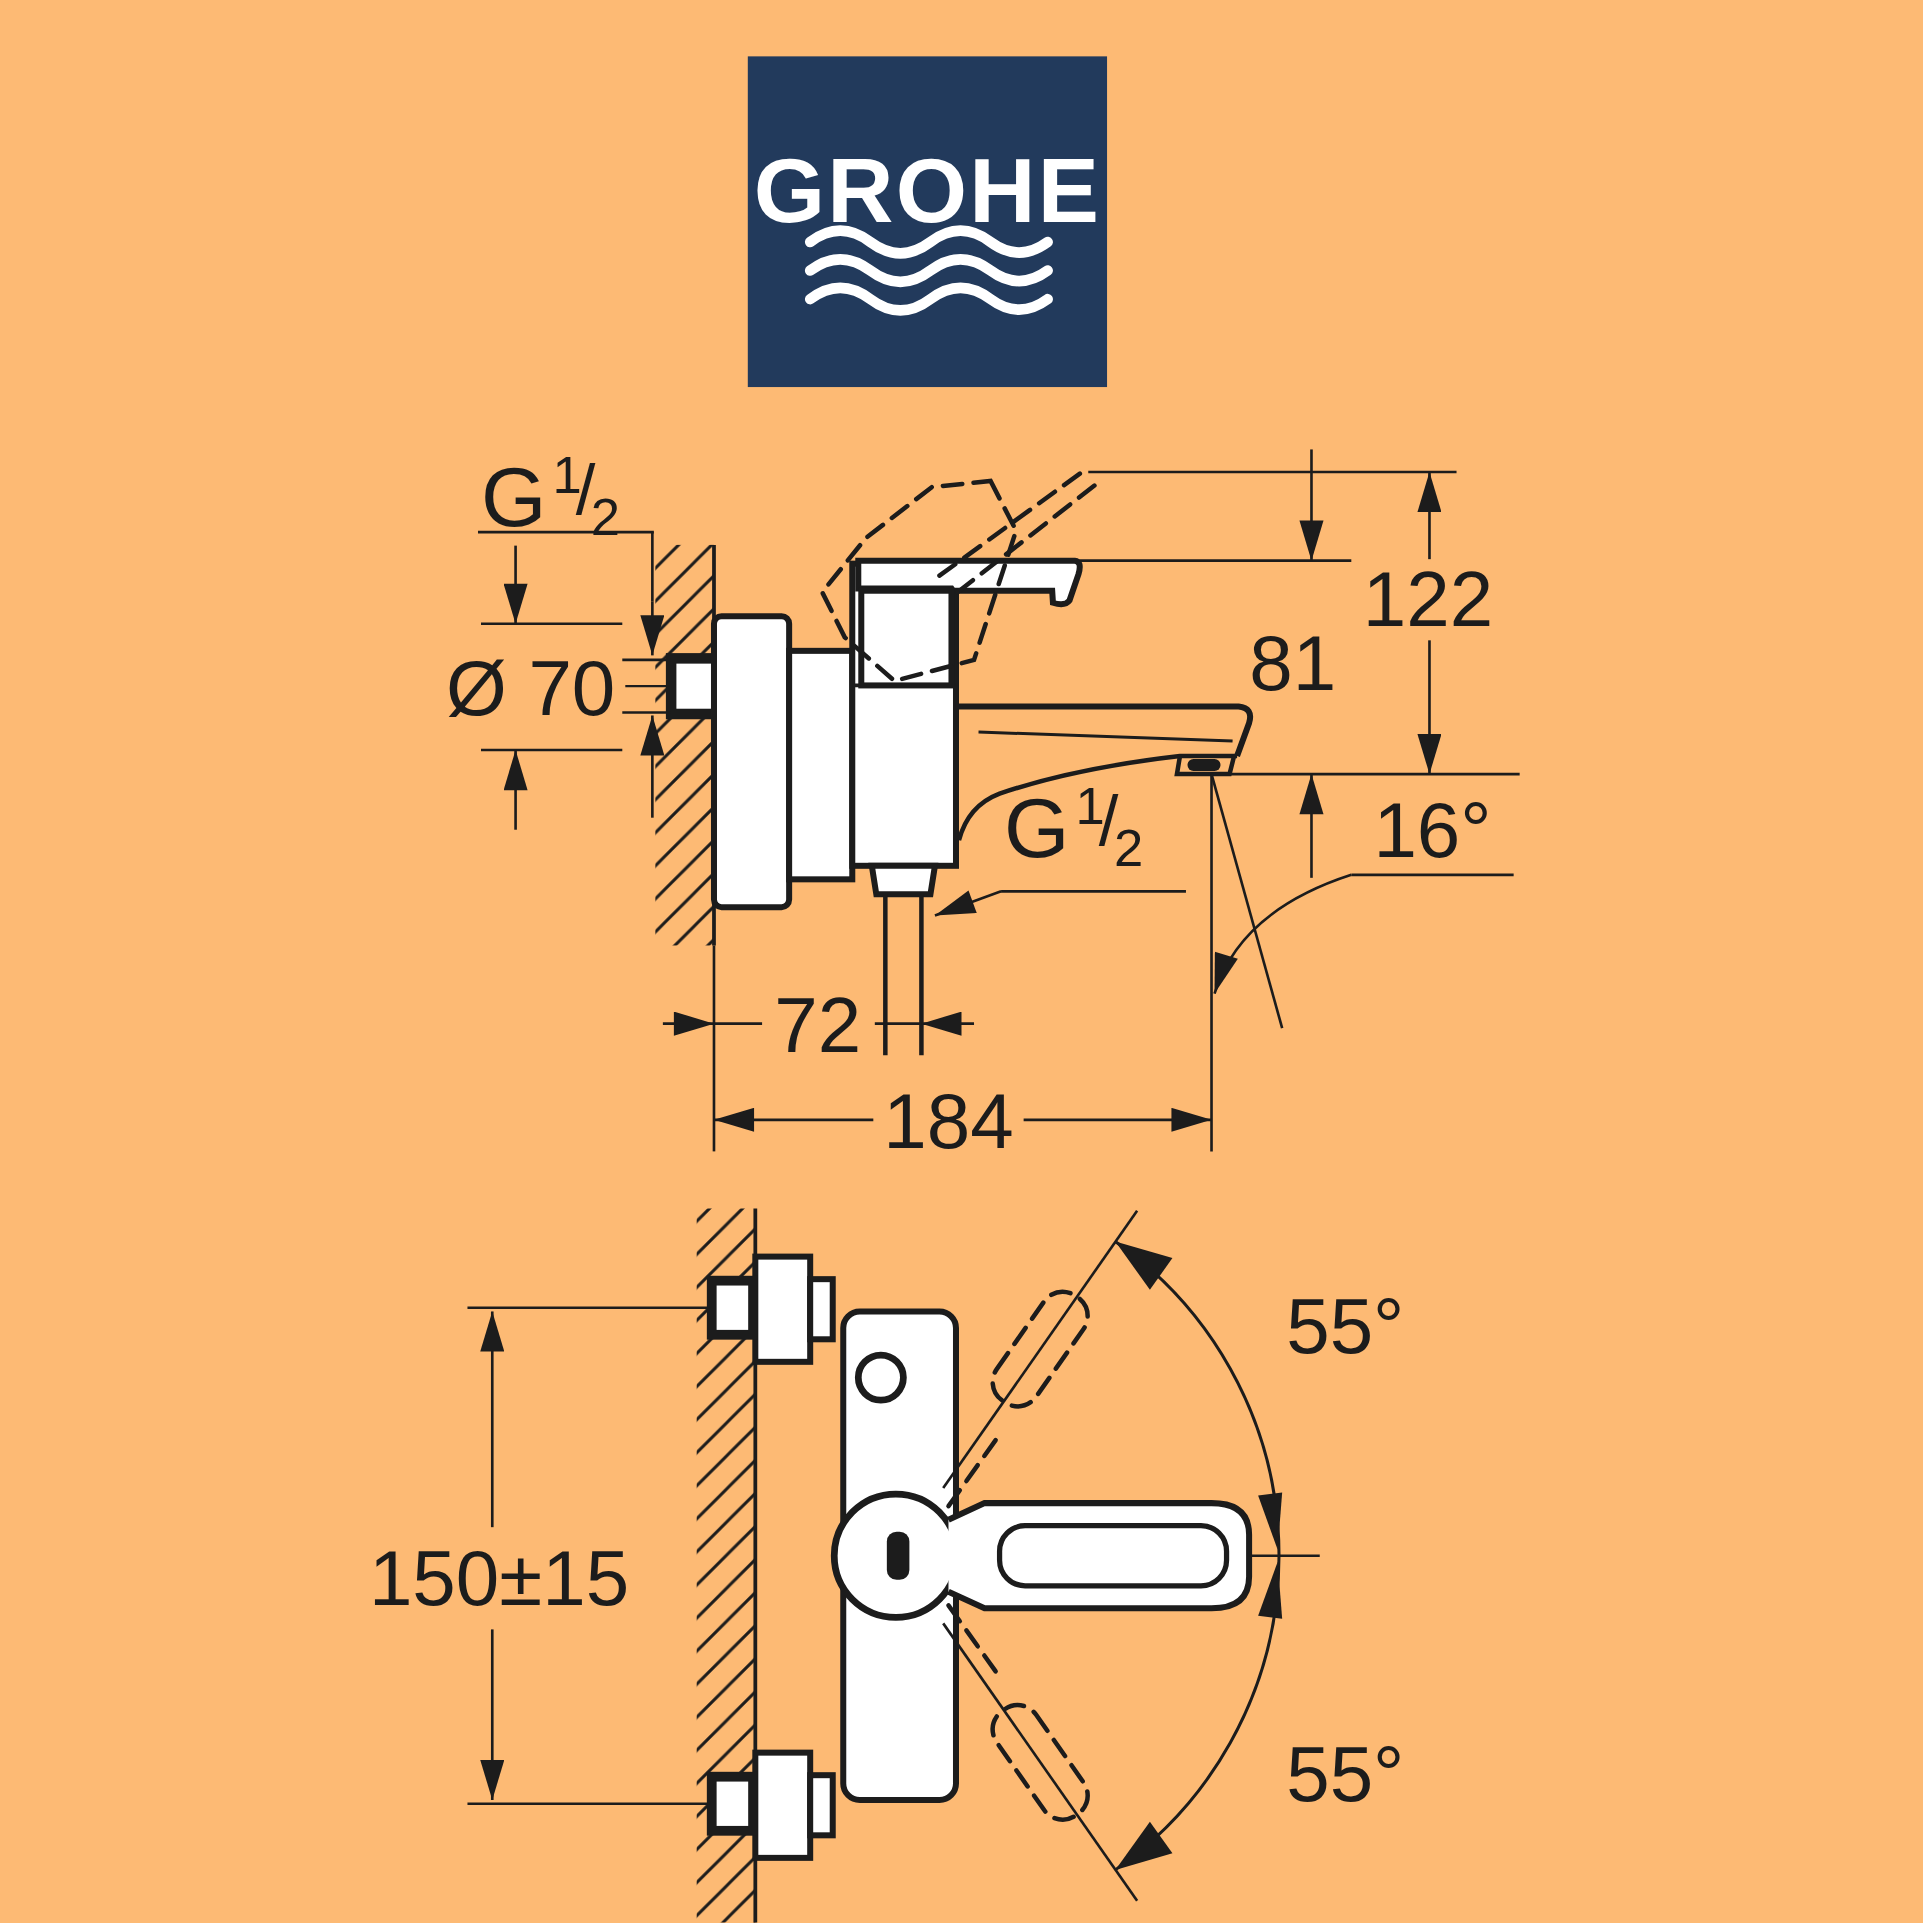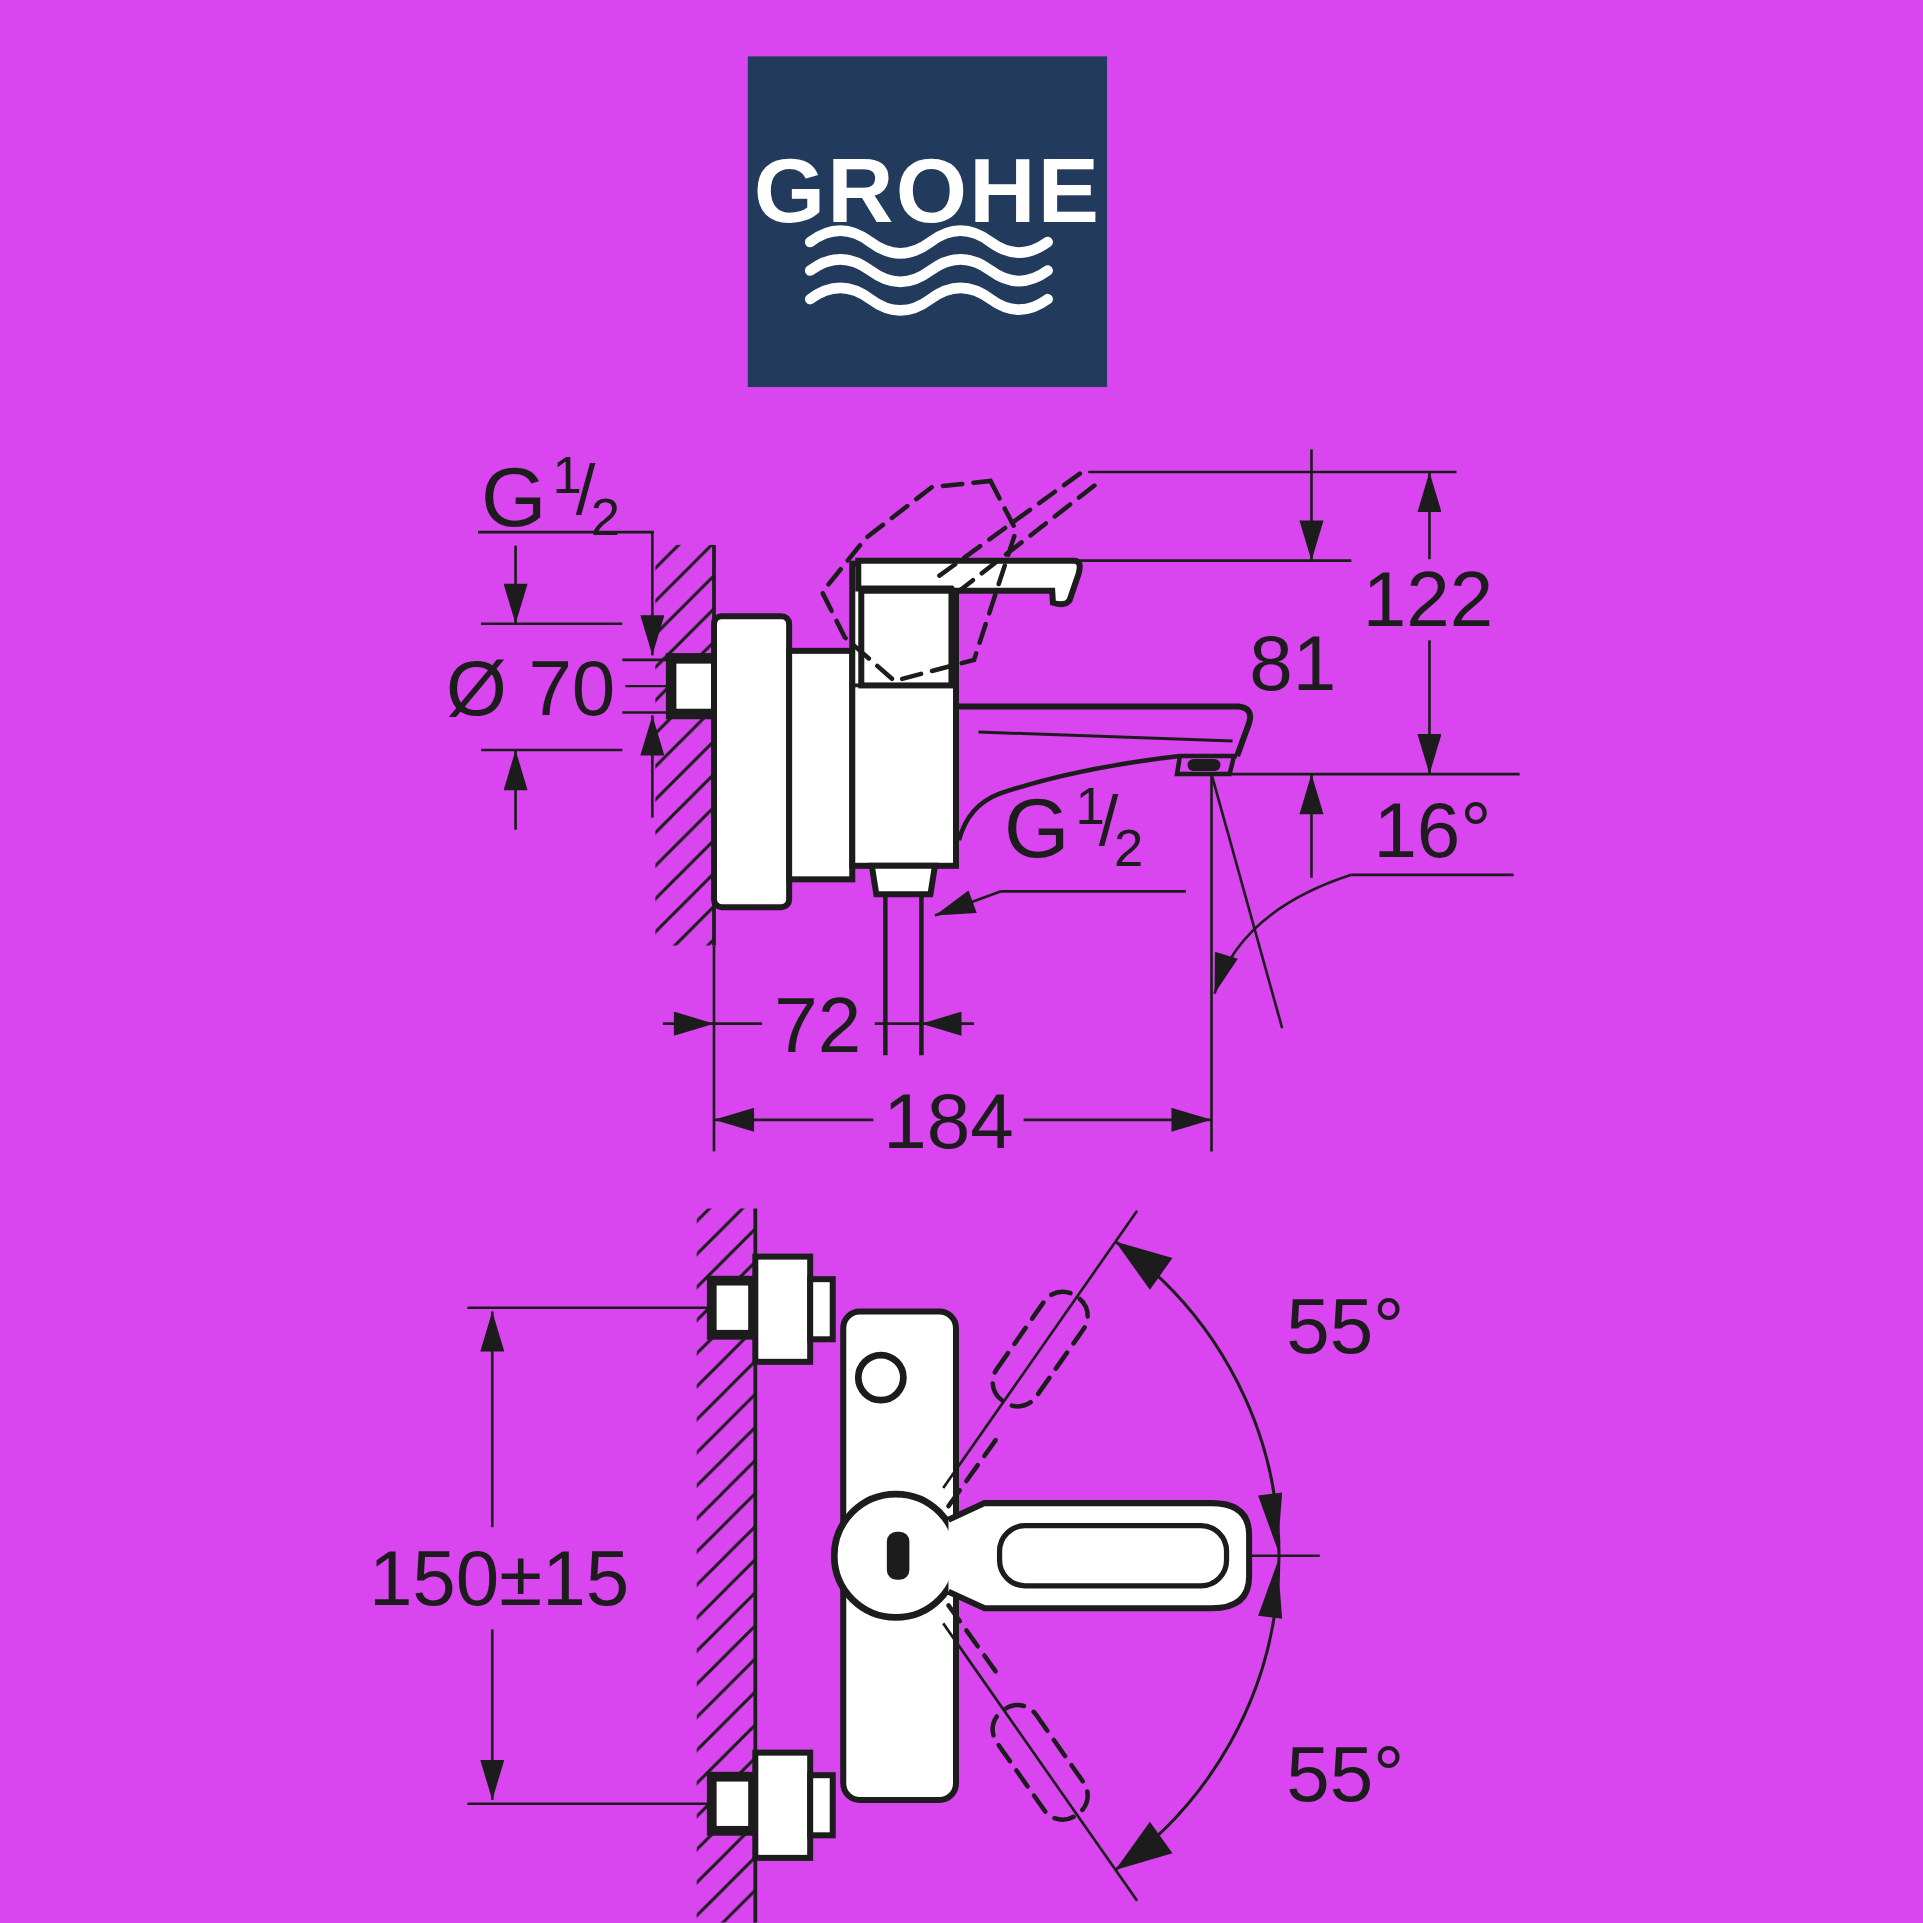--- a/index.html
+++ b/index.html
@@ -1,16 +1,16 @@
 <!DOCTYPE html>
 <html style="font-size:12px"><head>
 <meta charset="utf-8">
 <style>
   html,body{margin:0;padding:0;background:#ffffff;}
-  .canvas{position:relative;width:1924px;height:1924px;background:#d946ef;overflow:hidden;}
+  .canvas{position:relative;width:1924px;height:1924px;background:#fdba74;overflow:hidden;}
   svg{position:absolute;left:0;top:0;}
   .dim{font-family:"Liberation Sans","DejaVu Sans",sans-serif;font-size:104px;fill:#1c1c1c;text-anchor:middle;}
   .dimL{font-family:"Liberation Sans","DejaVu Sans",sans-serif;font-size:104px;fill:#1c1c1c;text-anchor:start;}
   .logoText{font-family:"Liberation Sans","DejaVu Sans",sans-serif;font-weight:bold;font-size:122px;fill:#ffffff;text-anchor:middle;letter-spacing:3px;}
   .thin{stroke:#1c1c1c;stroke-width:3.5;fill:none;}
   .med{stroke:#1c1c1c;stroke-width:6;fill:none;}
   .main{stroke:#1c1c1c;stroke-width:8;fill:#ffffff;}
   .mainN{stroke:#1c1c1c;stroke-width:8;fill:none;}
   .dash{stroke:#1c1c1c;stroke-width:6;fill:none;stroke-dasharray:26 15;stroke-linecap:round;}
   .arrowFill{fill:#1c1c1c;stroke:none;}

